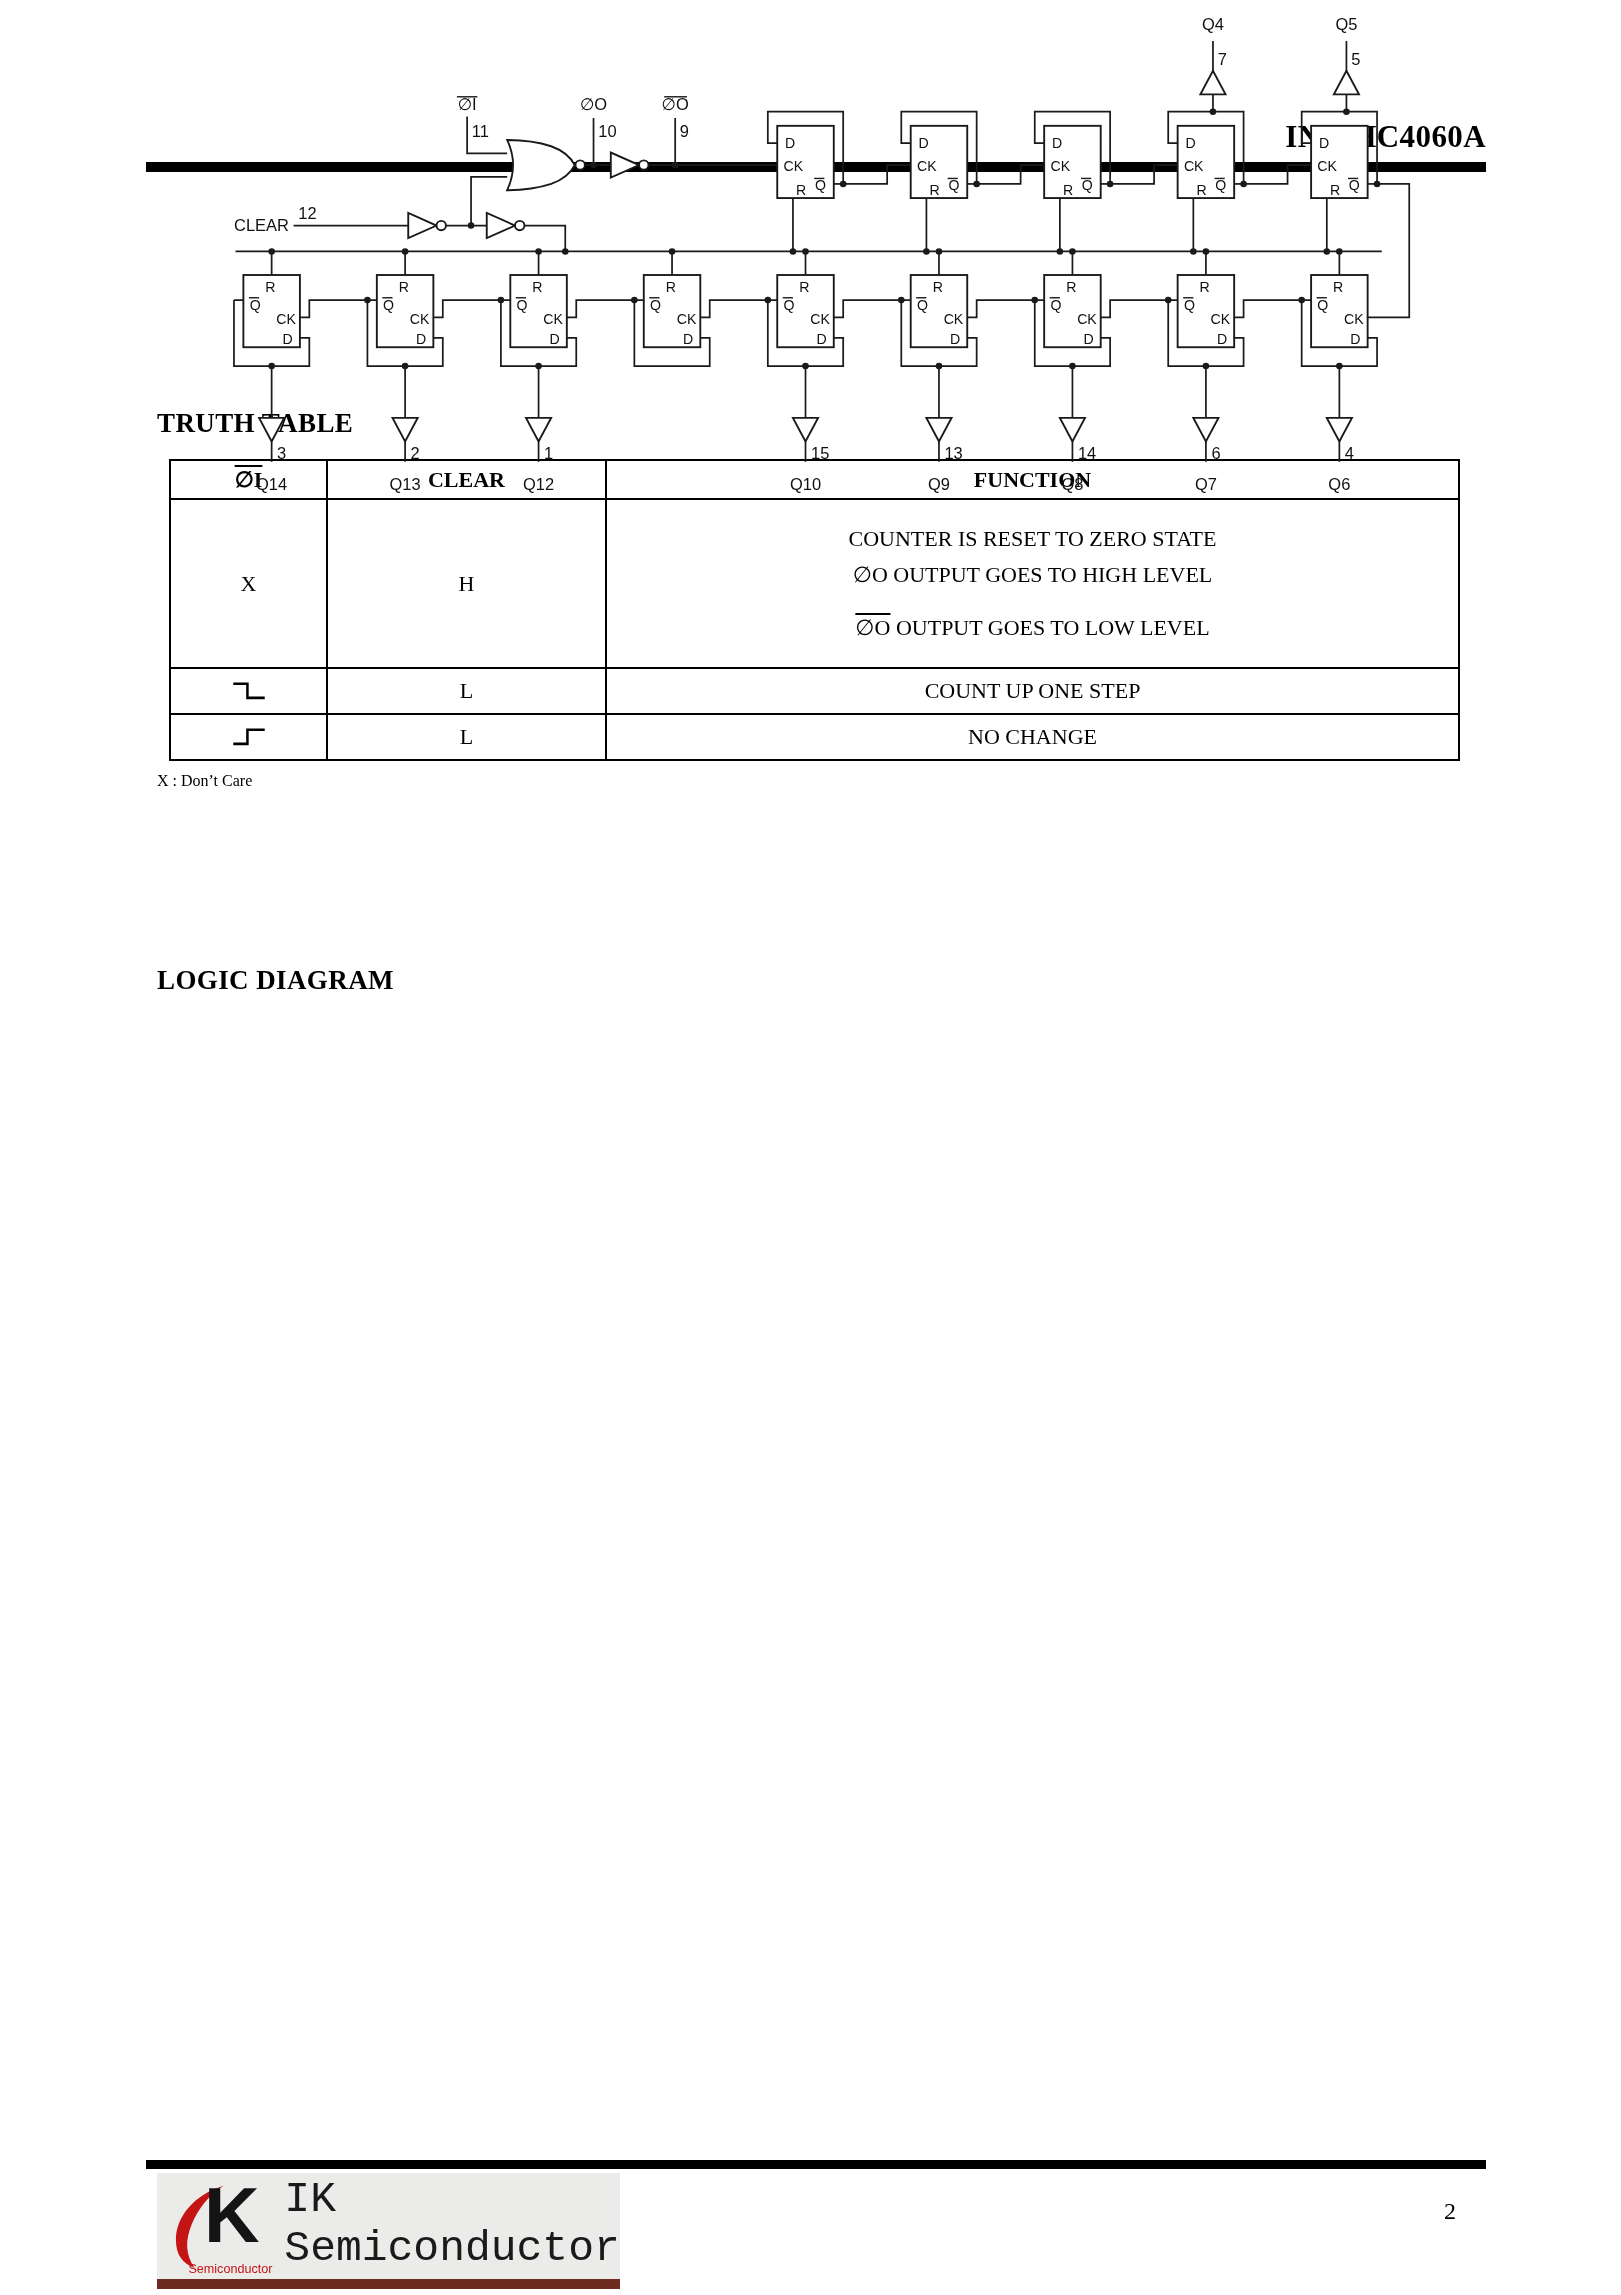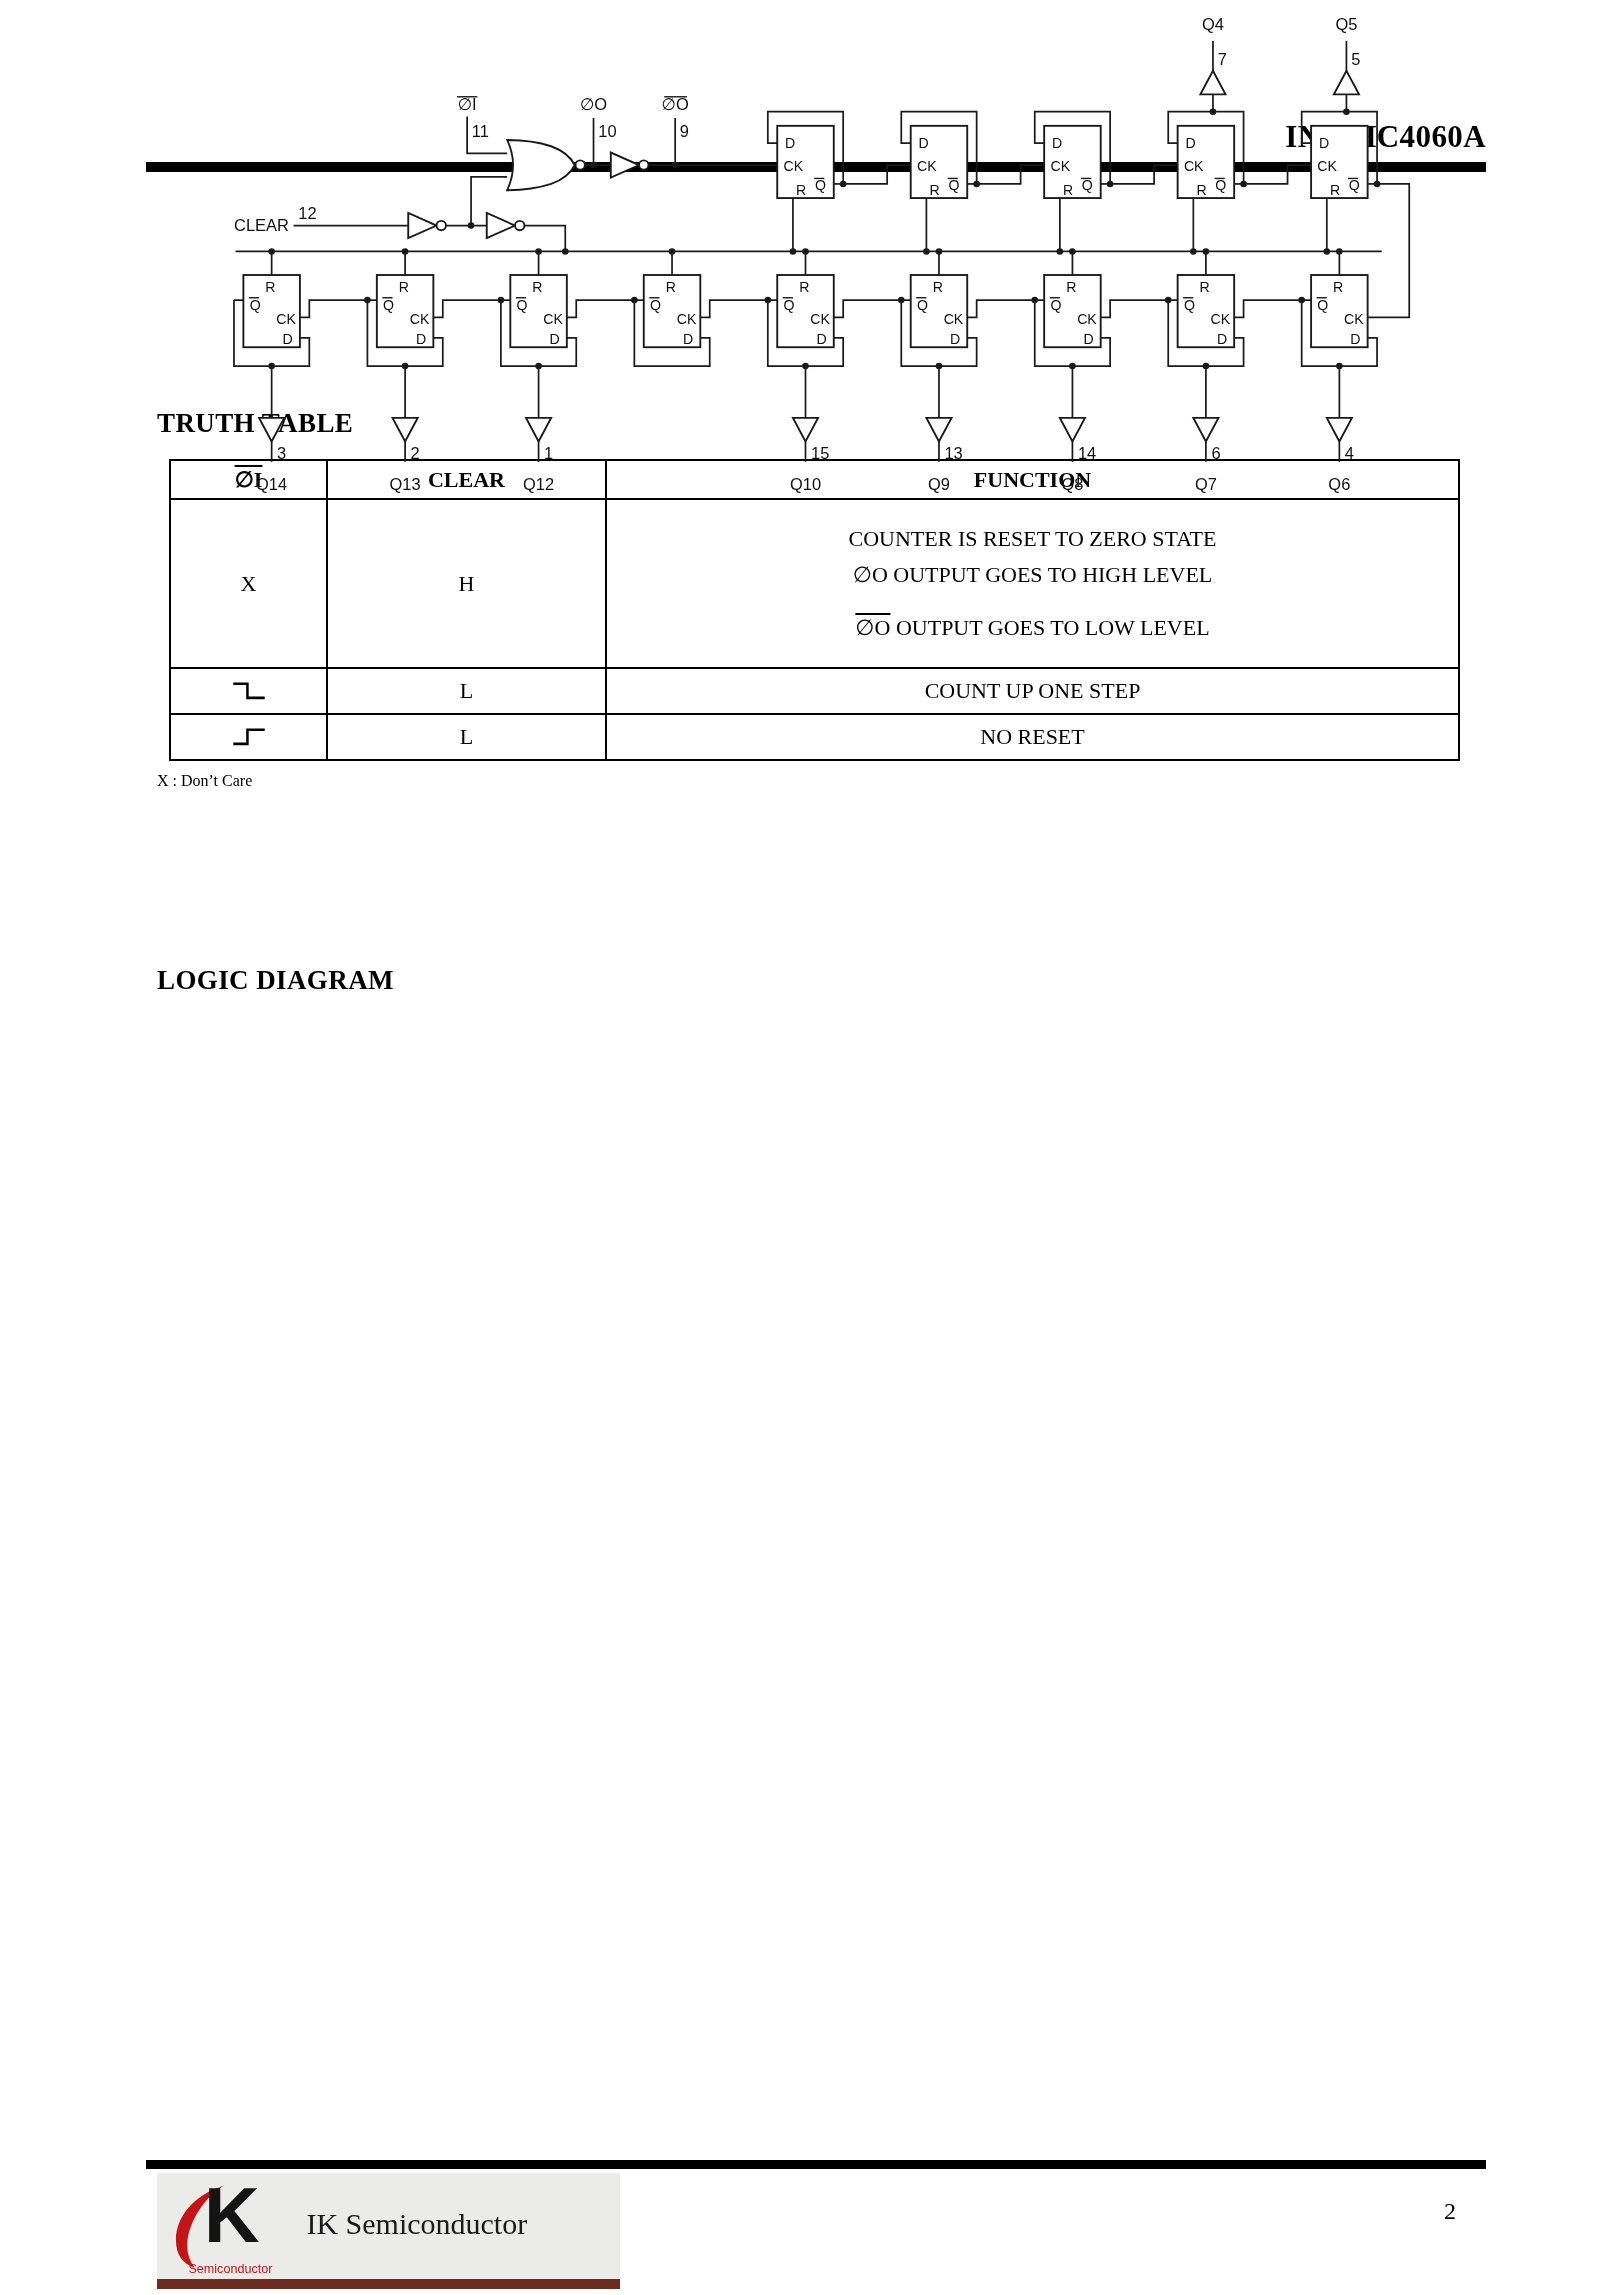--- a/index.html
+++ b/index.html
@@ -38,21 +38,21 @@
   
   .wave-icon svg { display:block; margin:0 auto; }
   .wave-icon polyline { stroke:#000; stroke-width:3.2; fill:none; }
 
   
   .logo-block { display:flex; align-items:center; gap:20.4px; background:#ebebe9; padding-left:11px; }
   .logo-mark { position:relative; width:118px; height:96px; }
   .logo-mark svg { position:absolute; left:0; top:0; }
   .logo-k { position:absolute; left:36px; top:-6.3px; font-family:"Liberation Sans","DejaVu Sans",sans-serif; font-weight:bold; font-size:77px; color:#141414; line-height:1; }
   .logo-sub { position:absolute; left:20.4px; top:79px; font-family:"Liberation Sans","DejaVu Sans",sans-serif; font-size:12.6px; color:#c41414; }
-  .company-name { font-family:Liberation Serif, serif; font-size:30px; color:#1a1a1a; padding-bottom:14px; }
+  .company-name { font-family:Liberation Mono, monospace; font-size:43px; color:#1a1a1a; padding-bottom:14px; }
   .logo-bar { position:absolute; left:0; bottom:0; width:100%; height:10.2px; background:#6e2b20; }
   .page-num { font-size:24px; }
 </style>
 </head>
 <body>
 
 <div class="page">
 
   <div class="abs doc-title" style="right:136px; top:119px;">IN74HC4060A</div>
   <div class="abs rule" style="left:146px; top:162px; width:1340px; height:10.2px;"></div>
@@ -93,21 +93,21 @@
     </tr>
     <tr class="r3">
       <td>
         <div class="wave-icon">
           <svg width="38" height="23.6" viewBox="0 0 48 30">
                 <polyline points="4,24 22,24 22,6 44,6"></polyline>
               </svg>
         </div>
       </td>
       <td>L</td>
-      <td>NO RESET</td>
+      <td>NO CHANGE</td>
     </tr>
   </tbody>
     </table>
 
   <div class="abs note-text" style="left:157px; top:772px;">X : Don’t Care</div>
 
   <div class="abs sec-heading" style="left:157px; top:917px;margin-top:48px;">LOGIC DIAGRAM</div>
 
   <svg id="logic-svg" viewBox="0 1210 2066 700">
       <line x1="300" y1="1530" x2="1760" y2="1530" class="wire"></line>

